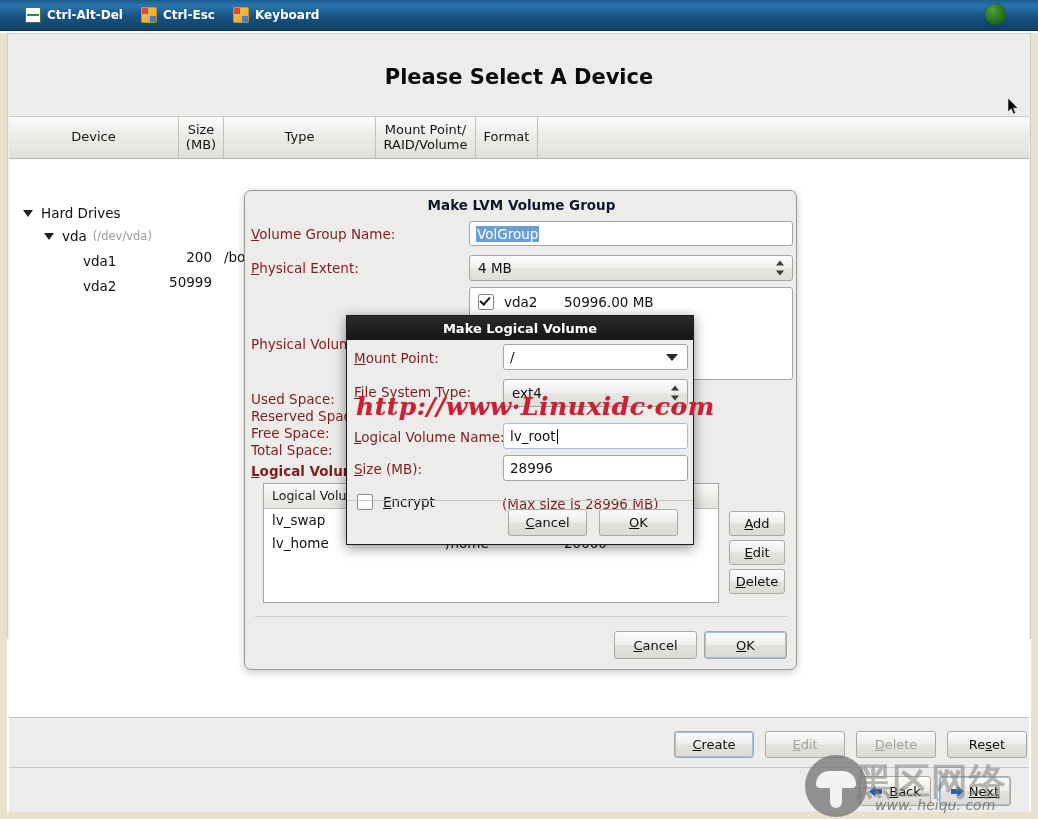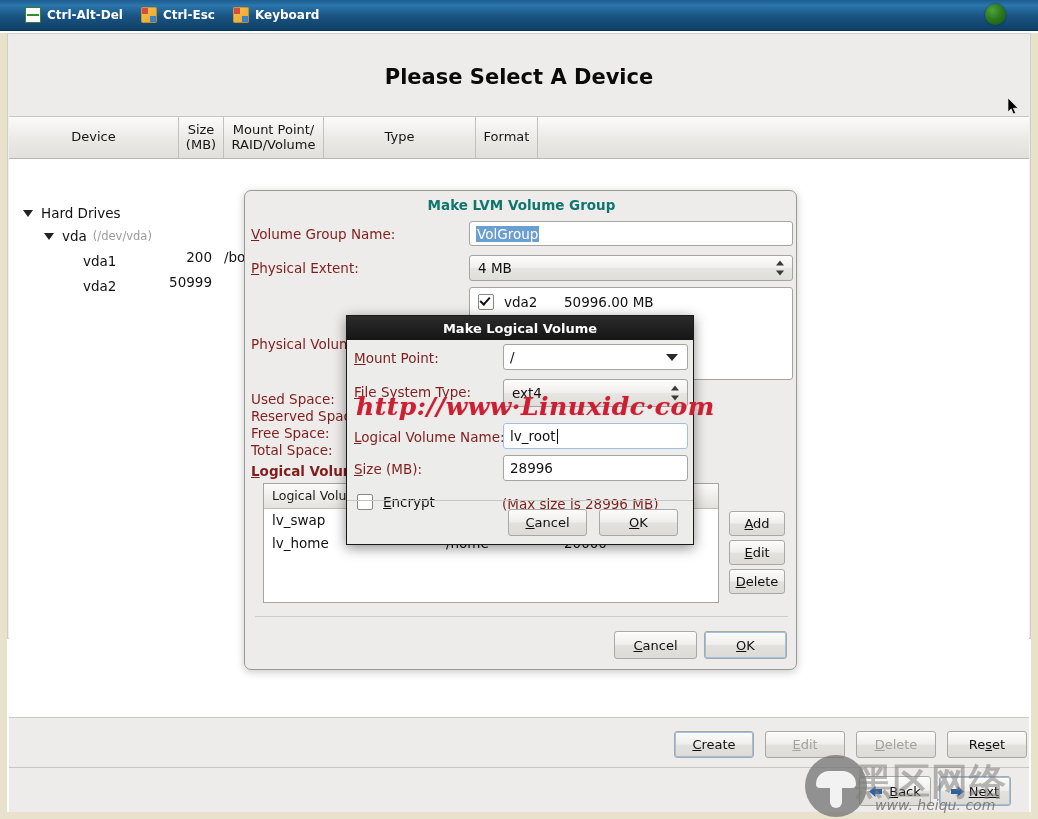--- a/index.html
+++ b/index.html
@@ -197,21 +197,21 @@
     width: 553px; height: 480px;
     background: #edecea;
     border: 1px solid #9a9a94;
     border-radius: 7px;
     box-shadow: 0 2px 9px rgba(0,0,0,.22);
     box-sizing: border-box;
   }
   .vgdlg-title {
     position: absolute; left: 0; top: 6px; width: 553px;
     text-align: center;
-    font-size: 13.5px; font-weight: bold; color: #0f766e;
+    font-size: 13.5px; font-weight: bold; color: #0f172a;
   }
   .lbl {
     position: absolute;
     font-size: 13.5px; color: #7f1d1d;
     white-space: nowrap;
   }
   .field {
     position: absolute;
     background: #ffffff;
     border: 1px solid #a4a4a0;
@@ -432,26 +432,26 @@
     </div>
 
     <div class="colhead">
       <div class="ch" style="width:170px;">
         <span>Device</span>
       </div>
       <div class="ch" style="width:45px; flex-direction:column; justify-content:center;">
         <span>Size</span>
         <span>(MB)</span>
       </div>
+      <div class="ch" style="width:152px;">
+        <span>Type</span>
+      </div>
       <div class="ch" style="width:100px; flex-direction:column; justify-content:center;">
         <span>Mount Point/</span>
         <span>RAID/Volume</span>
-      </div>
-      <div class="ch" style="width:152px;">
-        <span>Type</span>
       </div>
       <div class="ch" style="width:62px;">
         <span>Format</span>
       </div>
       <div class="ch" style="flex:1; border-right:none;"></div>
     </div>
 
     <div class="treearea">
 
       <div class="trow" style="left:14px; top:42px;">

